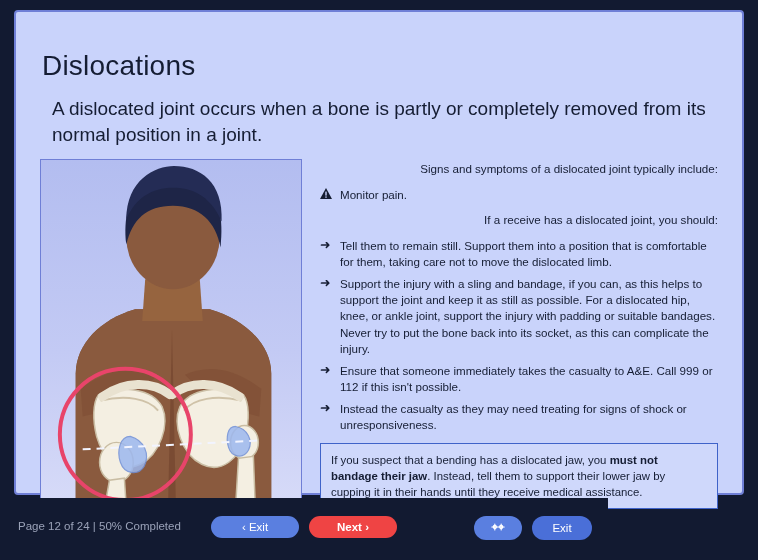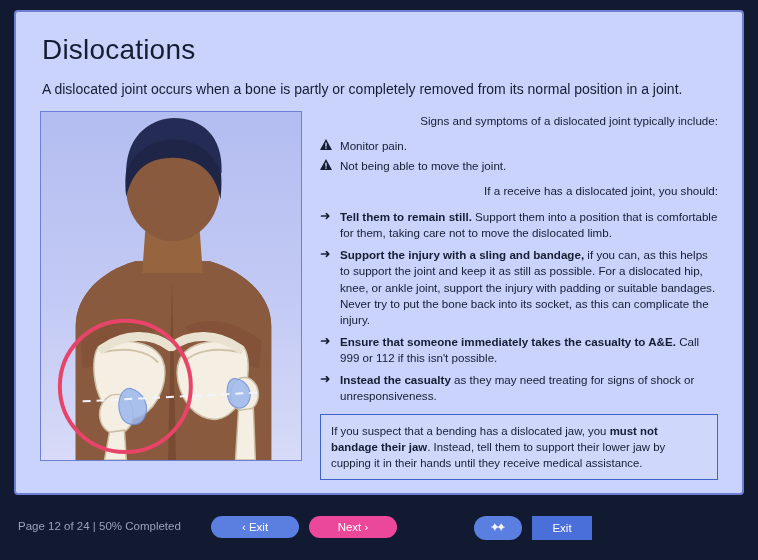--- a/index.html
+++ b/index.html
@@ -23,26 +23,26 @@
     background: #c9d3fb;
     border: 2px solid #6f7fd6;
     border-radius: 4px;
     padding: 22px 24px 0 24px;
   }
   .slide-title {
     font-size: 28px;
     font-weight: 400;
     color: #151d33;
     letter-spacing: .2px;
-    margin: 0 0 14px 2px;
+    margin: 16px 0 14px 2px;
   }
   .slide-intro {
-    font-size: 14px;
-    color: #151d33;
-    margin: 0 0 12px 2px;
+    font-size: 19px;
+    color: #151d33;
+    margin: 0 0 12px 12px;
     line-height: 1.35;
   }
   .cols {
     display: flex;
     gap: 18px;
   }
   
   .figure {
     width: 262px;
     height: 350px;
@@ -88,21 +88,21 @@
   }
   .warn-tri { display:block; }
   .arrow-ic {
     flex: 0 0 12px;
     margin-top: 0px;
     font-size: 12.5px;
     line-height: 1.2;
     color: #151d33;
   }
   .li-text { flex: 1 1 auto; }
-  .li-text b { font-weight: 700; }
+  .li-text b { font-weight: 400; }
   .note {
     border: 1px solid #3f63c9;
     background: #cfd8fb;
     padding: 8px 10px;
     font-size: 11.4px;
     line-height: 1.42;
     margin-top: 8px;
   }
   
   .footer {
@@ -130,39 +130,39 @@
     color: #ffffff;
     border: none;
     border-radius: 12px;
     font-size: 11.5px;
     font-family: "Liberation Sans", sans-serif;
     padding: 5px 0;
     width: 88px;
     text-align: center;
     cursor: pointer;
   }
-  .pill.next { background: #ec4899; }
+  .pill.next { background: #ef4444; font-weight: bold; }
   .right-group {
     position: absolute;
     right: 16px; top: 18px;
     display: flex;
     gap: 10px;
     align-items: center;
   }
   .btn-gear {
     width: 48px; height: 24px;
     background: #5a7fe0;
     border-radius: 12px;
     display: flex; align-items: center; justify-content: center;
     cursor: pointer;
   }
   .btn-exit {
     width: 60px; height: 24px;
     background: #4a6fd8;
-    border-radius: 0;
+    border-radius: 12px;
     color: #fff;
     font-size: 11.5px;
     display: flex; align-items: center; justify-content: center;
     cursor: pointer;
   }
   .gear-glyph { color:#fff; font-size: 12px; line-height: 1; }
 </style>
 </head>
 <body>
 
@@ -236,30 +236,20 @@
         <ul class="sym">
           <li>
             <span class="bullet-ic">
               <svg class="warn-tri" width="12" height="11" viewBox="0 0 12 11">
                   <path d="M6 0 L12 11 L0 11 Z" fill="#151d33"></path>
                   <rect x="5.3" y="3.6" width="1.4" height="4" fill="#c9d3fb"></rect>
                   <rect x="5.3" y="8.4" width="1.4" height="1.4" fill="#c9d3fb"></rect>
                 </svg>
             </span>
             <span class="li-text">Monitor pain.</span>
-          </li>
-          <li>
-            <span class="bullet-ic">
-              <svg class="warn-tri" width="12" height="11" viewBox="0 0 12 11">
-                  <path d="M6 0 L12 11 L0 11 Z" fill="#151d33"></path>
-                  <rect x="5.3" y="3.6" width="1.4" height="4" fill="#c9d3fb"></rect>
-                  <rect x="5.3" y="8.4" width="1.4" height="1.4" fill="#c9d3fb"></rect>
-                </svg>
-            </span>
-            <span class="li-text">Not being able to move the joint.</span>
           </li>
         </ul>
 
         <p class="lead">If a receive has a dislocated joint, you should:</p>
 
         <ul class="adv">
           <li>
             <span class="arrow-ic">➜</span>
             <span class="li-text"><b>Tell them to remain still.</b><span> Support them into a position that is comfortable for them, taking care not to move the dislocated limb.</span></span>
           </li>

